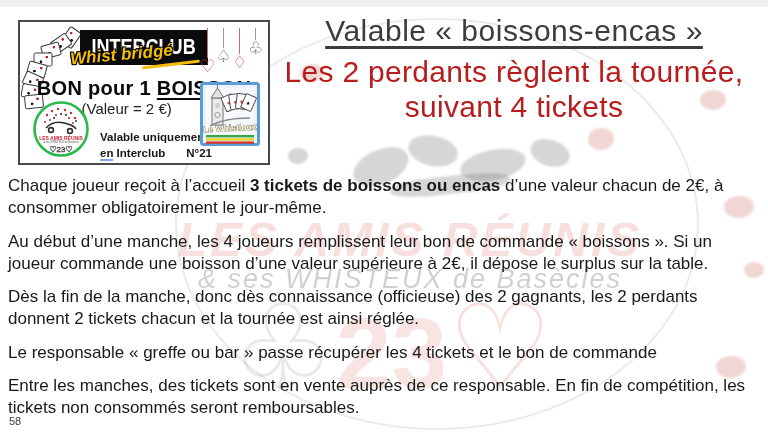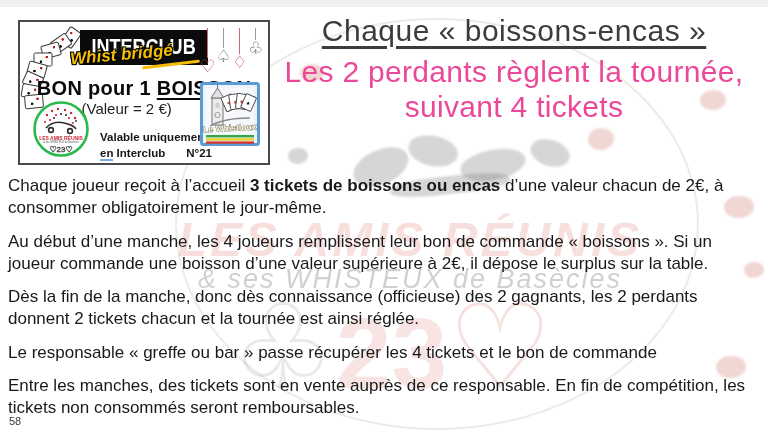--- a/index.html
+++ b/index.html
@@ -38,21 +38,21 @@
   .b8{left:700px;top:90px;width:26px;height:20px;}
   .b9{left:724px;top:196px;width:30px;height:22px;}
   .b10{left:716px;top:356px;width:30px;height:22px;}
   .b11{left:288px;top:148px;width:20px;height:16px;}
   .b12{left:744px;top:262px;width:20px;height:16px;}
 
   
   .title-block{position:absolute;left:262px;top:14px;width:504px;text-align:center;z-index:2;}
   .slide-title{font-size:30px;font-weight:400;color:#3c3c3c;text-decoration:underline;
     text-underline-offset:5px;margin:0 0 7px 0;letter-spacing:.5px;}
-  .slide-subtitle{font-size:30px;color:#ec4899;line-height:1.15;margin:0;letter-spacing:.3px;}
+  .slide-subtitle{font-size:30px;color:#b91c1c;line-height:1.15;margin:0;letter-spacing:.3px;}
 
   
   .ticket{position:absolute;left:18px;top:20px;width:252px;height:145px;background:#fff;
     border:2px solid #4a4a4a;z-index:2;box-sizing:border-box;padding-left:18px;}
   .cascade{position:absolute;left:4px;top:6px;width:62px;height:86px;}
   .mini-card{position:absolute;width:14px;height:19px;background:#fff;border:1px solid #3a3a3a;
     border-radius:2px;box-sizing:border-box;
     background-image:radial-gradient(circle at 30% 28%,#b22 1px,transparent 1.6px),
                      radial-gradient(circle at 68% 62%,#111 1px,transparent 1.6px);}
   .mc1{left:40px;top:0;transform:rotate(35deg);}
@@ -242,21 +242,21 @@
       <text x="30" y="49" text-anchor="middle" font-size="8.6" font-weight="bold" fill="#fbf3d2" stroke="#5a5a5a" stroke-width="0.7" transform="rotate(-3 30 49)" style="paint-order:stroke">Le Whistloux</text>
       <g>
         <rect x="6" y="53" width="48" height="2.4" fill="#3aa544"></rect>
         <rect x="6" y="56.2" width="48" height="2.4" fill="#e5d32a"></rect>
         <rect x="6" y="59.4" width="48" height="2.4" fill="#cf3a33"></rect>
       </g>
     </svg>
   </div>
 
   <div class="title-block">
-    <h1 class="slide-title">Chaque « boissons-encas »</h1>
+    <h1 class="slide-title">Valable « boissons-encas »</h1>
     <p class="slide-subtitle">
       <span>Les 2 perdants règlent la tournée,</span><br>
       <span>suivant 4 tickets</span>
     </p>
   </div>
 
   <div class="body-text">
     <p><span>Chaque joueur reçoit à l’accueil </span><b>3 tickets de boissons ou encas</b><span> d’une valeur chacun de 2€, à consommer obligatoirement le jour-même.</span></p>
     <p>Au début d’une manche, les 4 joueurs remplissent leur bon de commande « boissons ». Si un joueur commande une boisson d’une valeur supérieure à 2€, il dépose le surplus sur la table.</p>
     <p>Dès la fin de la manche, donc dès connaissance (officieuse) des 2 gagnants, les 2 perdants donnent 2 tickets chacun et la tournée est ainsi réglée.</p>

